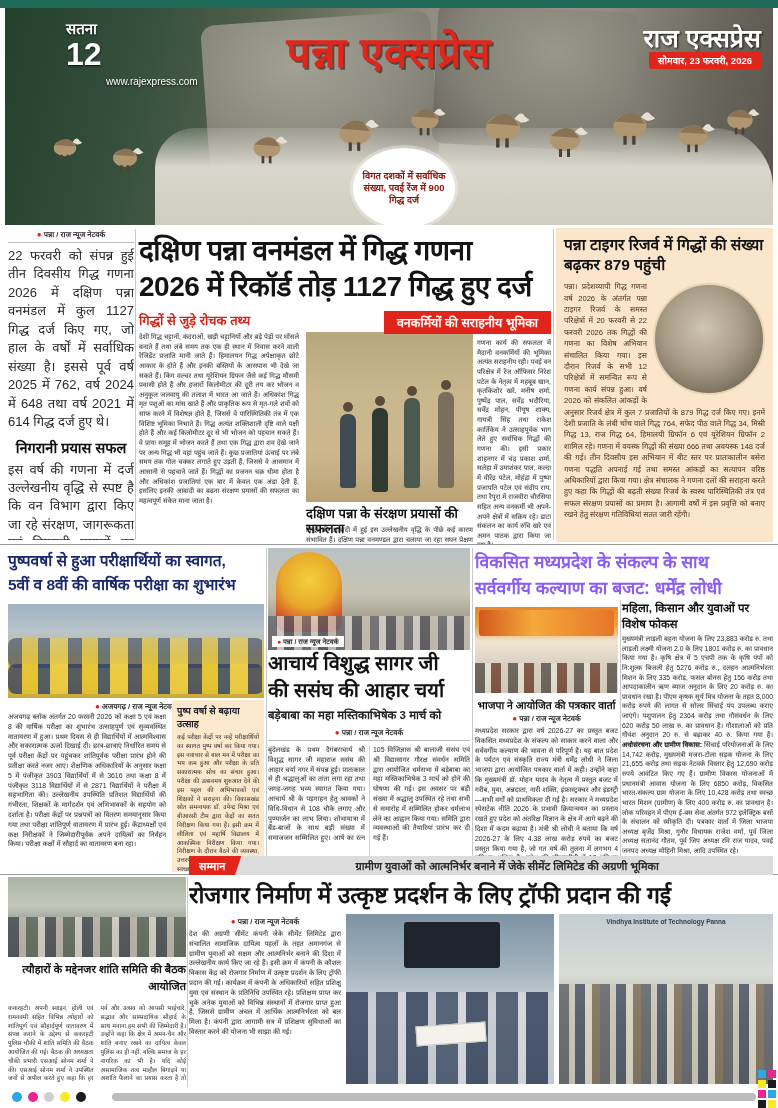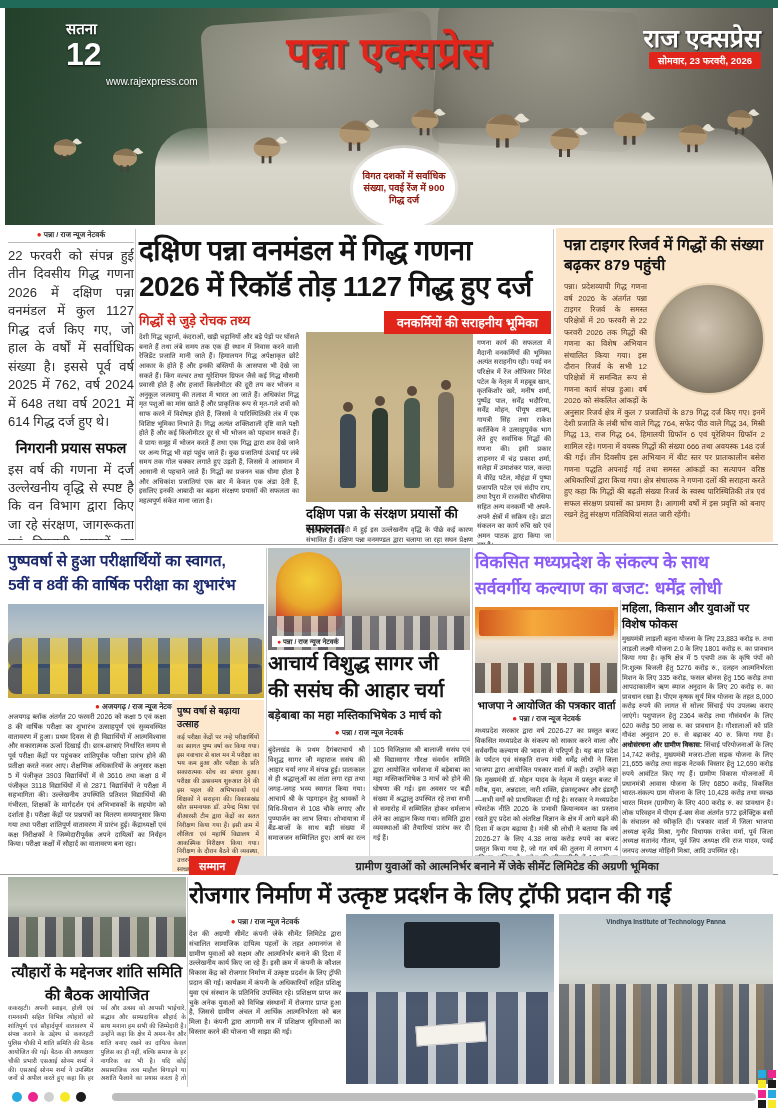--- a/index.html
+++ b/index.html
@@ -95,21 +95,21 @@
   .bud-body { left:475px; top:726px; width:143px; height:146px; }
   .focus-head { left:622px; top:600px; width:151px; font-size:11.5px; font-weight:800; color:#141414; line-height:1.4; }
   .focus-body { left:622px; top:634px; width:151px; height:238px; }
   .focus-body b { font-weight:800; color:#111; }
 
   
   .peace-photo { left:8px; top:877px; width:178px; height:80px;
     background:linear-gradient(180deg,#aab4a4 0%,#c4c8bc 35%,#8d9289 65%,#6e736c 100%); }
   .photo .crowd2 { position:absolute; bottom:0; left:0; width:100%; height:40px;
     background:repeating-linear-gradient(90deg,#4c4f55 0 11px,#bdb7a9 11px 18px,#606a5c 18px 30px,#d6d2c6 30px 37px); opacity:.85; }
-  .peace-head { left:8px; top:961px; width:178px; font-size:15px; line-height:1.5; font-weight:800; color:#141414; text-align:center; }
+  .peace-head { left:8px; top:961px; width:178px; font-size:11px; line-height:1.5; font-weight:800; color:#141414; text-align:right; }
   .peace-body { left:8px; top:1004px; width:178px; height:84px; column-count:2; column-gap:7px; }
   .peace-body .tinytext { font-size:6.2px; }
 
   .kicker { left:189px; top:856px; width:584px; height:19px; background:#dcdcdc; display:flex; align-items:center; }
   .kicker-label { background:#e1251b; color:#fff; font-size:11px; font-weight:800; padding:2px 16px 2px 10px; height:19px; display:flex; align-items:center;
     clip-path:polygon(0 0,100% 0,88% 100%,0 100%); }
   .kicker-text { flex:1; text-align:center; font-size:11px; font-weight:800; color:#2a2a2a; }
   .trophy-head { left:189px; top:878px; width:584px; font-size:23px; font-weight:800; color:#131313; white-space:nowrap; }
   .trophy-byline { left:189px; top:916px; width:152px; }
   .trophy-body { left:189px; top:929px; width:152px; height:158px; }

